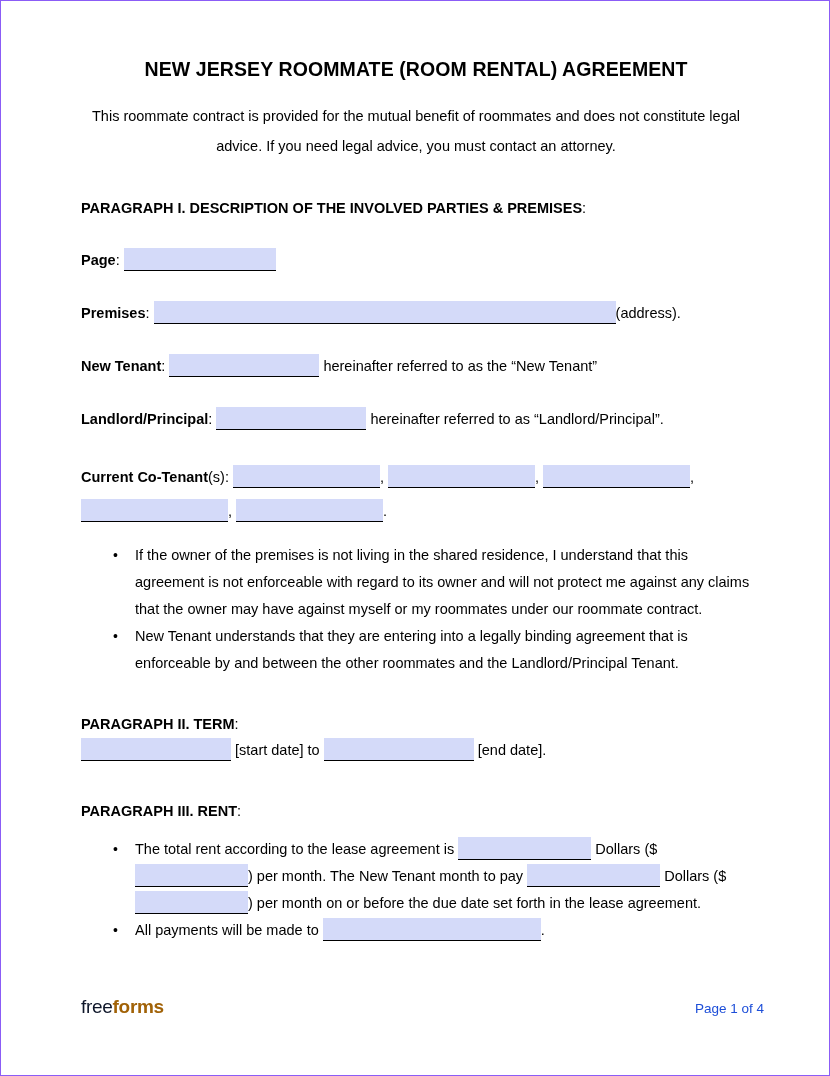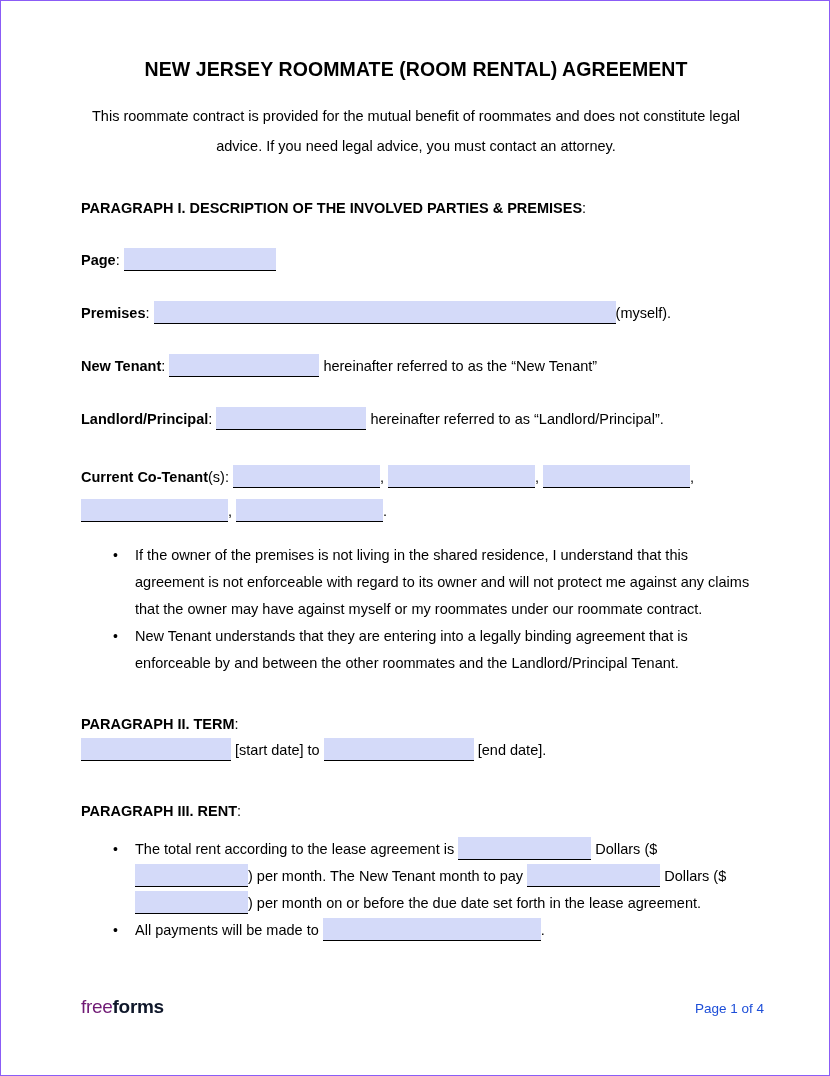--- a/index.html
+++ b/index.html
@@ -122,22 +122,22 @@
     top: 995px;
     display: flex;
     align-items: baseline;
     justify-content: space-between;
   }
   .logo {
     font-size: 19px;
     font-weight: bold;
     letter-spacing: -0.3px;
   }
-  .logo .free { color: #701a75; font-weight: normal; }
-  .logo .forms { color: #0f172a; font-weight: bold; }
+  .logo .free { color: #0f172a; font-weight: normal; }
+  .logo .forms { color: #a16207; font-weight: bold; }
   .page-num {
     font-size: 13.5px;
     color: #1d4ed8;
   }
 </style>
 </head>
 <body>
 
 <div class="page">
 
@@ -151,21 +151,21 @@
       <span>PARAGRAPH I. DESCRIPTION OF THE INVOLVED PARTIES &amp; PREMISES</span><span class="plain">:</span>
     </div>
 
     <div class="field-row row-date">
       <span class="lbl">Page</span><span class="lbl-plain">:</span>
       <span class="fld" style="width:152px;"></span>
     </div>
 
     <div class="field-row row-premises">
       <span class="lbl">Premises</span><span class="lbl-plain">:</span>
-      <span class="fld" style="width:462px;"></span><span>(myself).</span>
+      <span class="fld" style="width:462px;"></span><span>(address).</span>
     </div>
 
     <div class="field-row row-newtenant">
       <span class="lbl">New Tenant</span><span class="lbl-plain">:</span>
       <span class="fld" style="width:150px;"></span>
       <span>hereinafter referred to as the “New Tenant”</span>
     </div>
 
     <div class="field-row row-landlord">
       <span class="lbl">Landlord/Principal</span><span class="lbl-plain">:</span>

